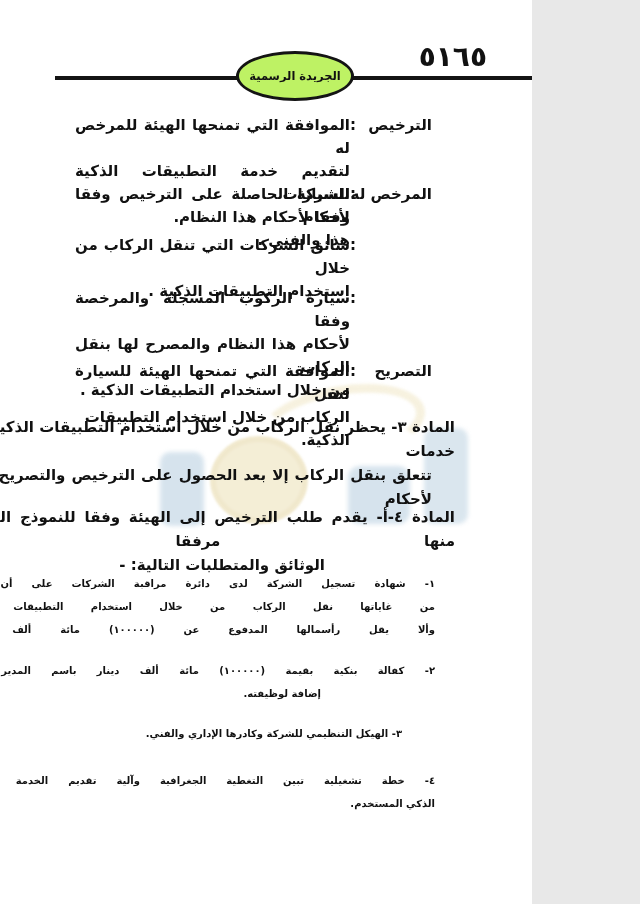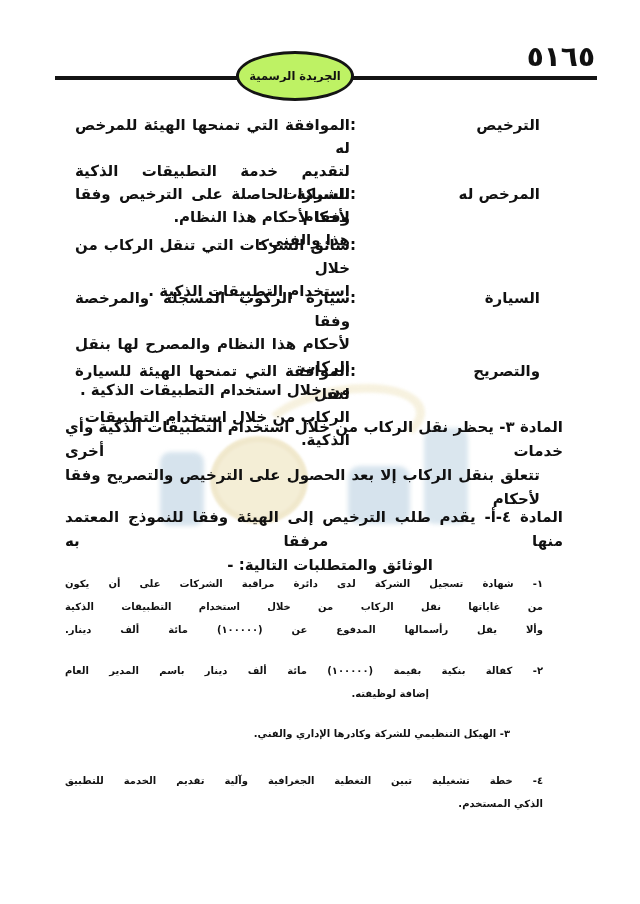--- a/index.html
+++ b/index.html
@@ -1,18 +1,18 @@
 <!DOCTYPE html>
 <html lang="ar"><head>
 <meta charset="utf-8">
 <style>
   html,body{margin:0;padding:0;background:#e8e8e8;}
   .page{
     position:relative;
-    width:640px;height:904px;
+    width:532px;height:904px;
     background:#ffffff;
     overflow:hidden;
     font-family:"DejaVu Sans",sans-serif;
     color:#111;
     font-weight:bold;
   }
   
   .page-number{
     position:absolute;top:40px;right:45px;
     font-size:28px;letter-spacing:1px;
@@ -133,29 +133,28 @@
       <div class="j">الشركة الحاصلة على الترخيص وفقا لأحكام</div>
       <div class="r">هذا والفني .</div>
     </div>
 
     <div class="def-colon" id="def3c">:</div>
     <div class="def-body" id="def3">
       <div class="j">سائق الشركات التي تنقل الركاب من خلال</div>
       <div class="r">استخدام التطبيقات الذكية .</div>
     </div>
 
-    <div class="def-term" id="def4t">السيارة</div>
     <div class="def-colon" id="def4c">:</div>
     <div class="def-body" id="def4">
       <div class="j">سيارة الركوب المسجلة والمرخصة وفقا</div>
       <div class="j">لأحكام هذا النظام والمصرح لها بنقل الركاب</div>
       <div class="r">من خلال استخدام التطبيقات الذكية .</div>
     </div>
 
-    <div class="def-term" id="def5t">والتصريح</div>
+    <div class="def-term" id="def5t">التصريح</div>
     <div class="def-colon" id="def5c">:</div>
     <div class="def-body" id="def5">
       <div class="j">الموافقة التي تمنحها الهيئة للسيارة لنقل</div>
       <div class="r">الركاب من خلال استخدام التطبيقات الذكية.</div>
     </div>
 
     <div class="para" id="art3">
       <div class="j">المادة ٣- يحظر نقل الركاب من خلال استخدام التطبيقات الذكية وأي خدمات أخرى</div>
       <div class="j ind23">تتعلق بنقل الركاب إلا بعد الحصول على الترخيص والتصريح وفقا لأحكام</div>
     </div>

